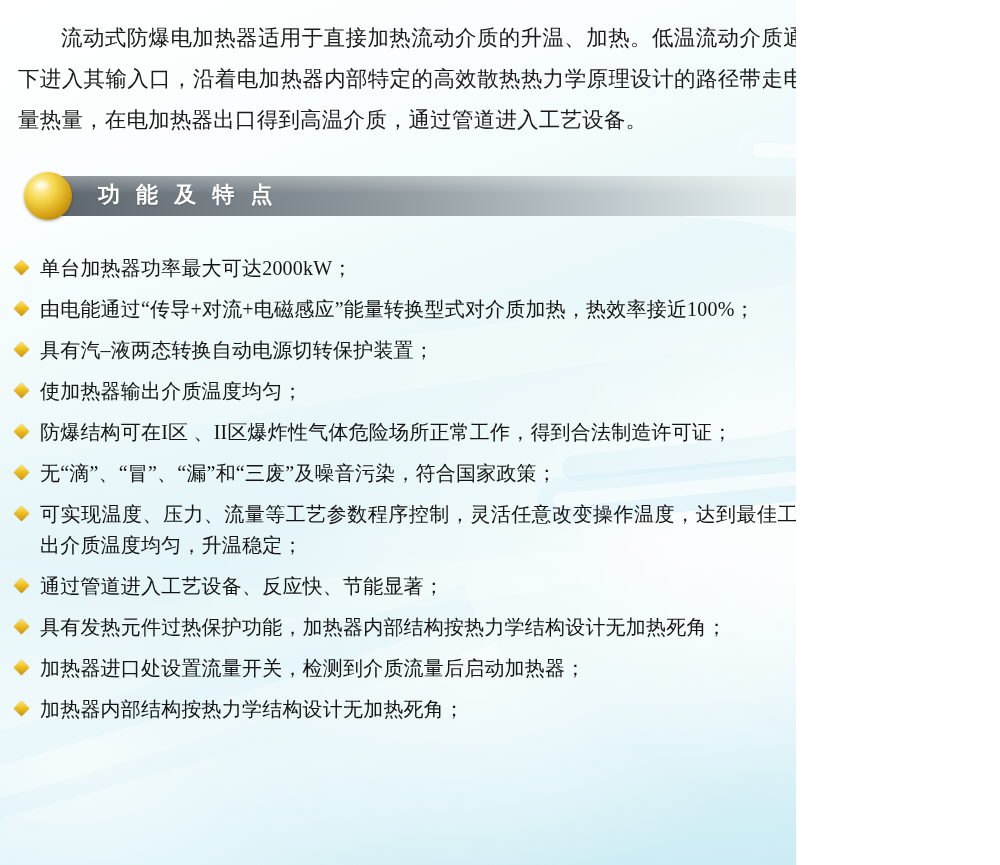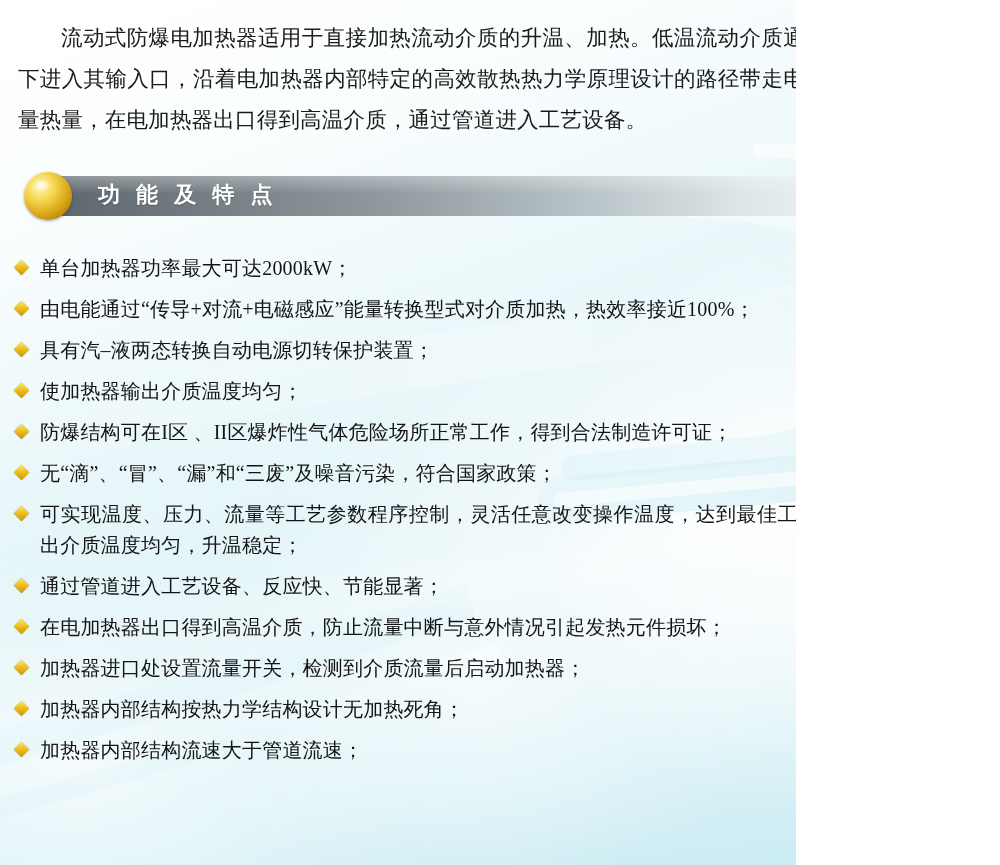--- a/index.html
+++ b/index.html
@@ -215,29 +215,25 @@
     <div class="feature wrap">
       <span class="bullet"></span>
       <span class="feature-text">可实现温度、压力、流量等工艺参数程序控制，灵活任意改变操作温度，达到最佳工艺过程，使加热器输出介质温度均匀，升温稳定；</span>
     </div>
     <div class="feature">
       <span class="bullet"></span>
       <span class="feature-text">通过管道进入工艺设备、反应快、节能显著；</span>
     </div>
     <div class="feature">
       <span class="bullet"></span>
-      <span class="feature-text">在电加热器出口得到高温介质，防止流量中断与意外情况引起发热元件损坏；</span>
+      <span class="feature-text">具有发热元件过热保护功能，加热器内部结构按热力学结构设计无加热死角；</span>
     </div>
     <div class="feature">
       <span class="bullet"></span>
       <span class="feature-text">加热器进口处设置流量开关，检测到介质流量后启动加热器；</span>
     </div>
     <div class="feature">
       <span class="bullet"></span>
       <span class="feature-text">加热器内部结构按热力学结构设计无加热死角；</span>
     </div>
-    <div class="feature">
-      <span class="bullet"></span>
-      <span class="feature-text">加热器内部结构流速大于管道流速；</span>
-    </div>
   </div>
 
 </div>
 
 </body></html>

